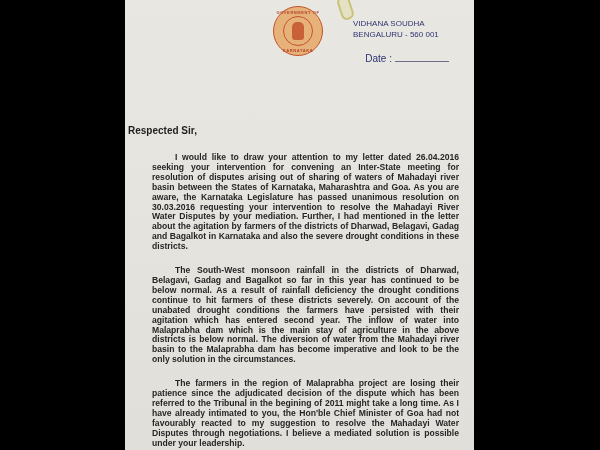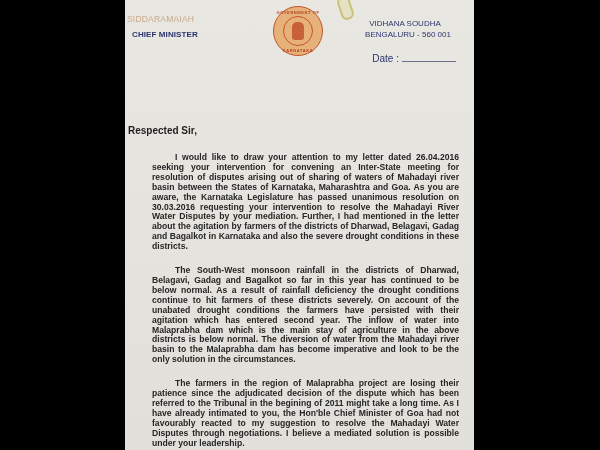--- a/index.html
+++ b/index.html
@@ -98,24 +98,24 @@
       font-family: "Liberation Sans", sans-serif;
       font-size: 4px;
       color: #b5432a;
       letter-spacing: 0.6px;
       font-weight: bold;
     }
     .emblem-text-top { top: 3px; }
     .emblem-text-bottom { bottom: 2px; }
     .lh-right {
       position: absolute;
-      right: 4px;
+      right: 11px;
       top: 18px;
       width: 110px;
-      text-align: center;
+      text-align: left;
       padding-right: 14px;
       box-sizing: border-box;
     }
     .lh-addr {
       font-family: "Liberation Sans", sans-serif;
       font-size: 8px;
       color: #2d3470;
       line-height: 11px;
     }
     .lh-addr-1 { padding-right: 6px; }
@@ -162,24 +162,20 @@
     }
   </style>
 </head>
 <body>
 
 <div class="frame">
   <div class="paper">
 
     <div class="paperclip"></div>
 
-    <div class="lh-left">
-      <div class="lh-name">SIDDARAMAIAH</div>
-      <div class="lh-role">CHIEF MINISTER</div>
-    </div>
 
     <div class="emblem">
       <div class="emblem-text-top">GOVERNMENT OF</div>
       <div class="emblem-inner">
         <div class="emblem-figure"></div>
       </div>
       <div class="emblem-text-bottom">KARNATAKA</div>
     </div>
 
     <div class="lh-right">

